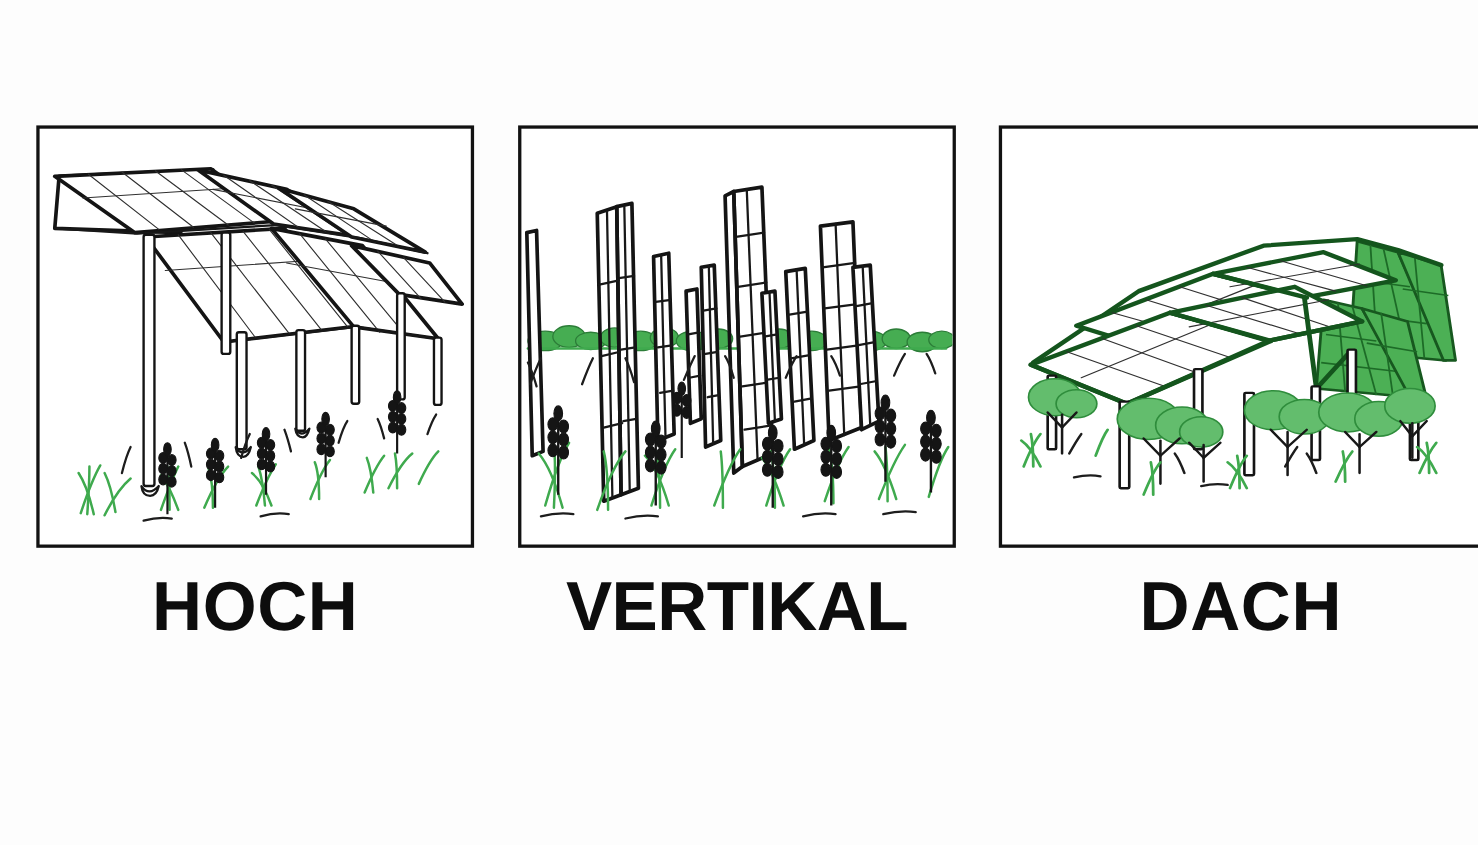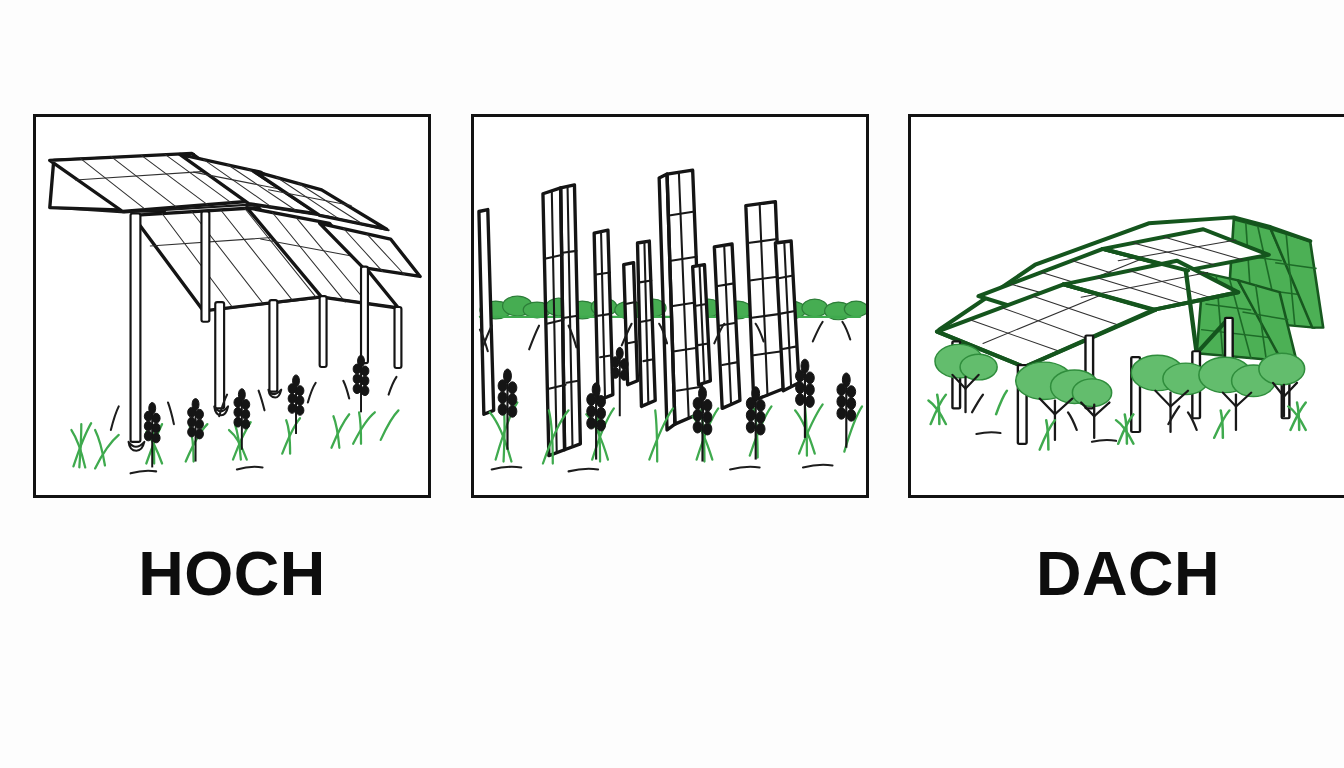--- a/index.html
+++ b/index.html
@@ -42,21 +42,21 @@
     background: #ffffff;
     box-sizing: border-box;
     overflow: hidden;
   }
   .frame svg {
     display: block;
     width: 100%;
     height: 100%;
   }
   .caption {
-    margin-top: 44px;
+    margin-top: 23px;
     text-align: center;
     font-family: "Liberation Sans", sans-serif;
     font-weight: bold;
     font-size: 63px;
     letter-spacing: 0.5px;
     color: #0d0d0d;
     line-height: 1;
     white-space: nowrap;
     -webkit-font-smoothing: antialiased;
   }
@@ -500,20 +500,21 @@
                 <ellipse cx="-5" cy="17" rx="4.5" ry="6"></ellipse>
                   <ellipse cx="5" cy="19" rx="4.5" ry="6"></ellipse>
                 <ellipse cx="-5" cy="29" rx="4.5" ry="6"></ellipse>
                   <ellipse cx="5" cy="31" rx="4.5" ry="6"></ellipse>
                 <ellipse cx="0" cy="-5" rx="4" ry="7"></ellipse>
               </g>
             </g>
           </g>
         </svg>
       </div>
+      <div class="caption wide">VERTIKAL</div>
     </div>
 
     <div class="panel-col c3">
       <div class="frame">
         <svg viewBox="0 0 398 384" preserveAspectRatio="none">
 
           <g>
             <polygon class="greenpv" points="296,104 330,114 370,214 290,206"></polygon>
             <g class="greenpv-line">
               <line x1="307" y1="107" x2="313" y2="208"></line>

